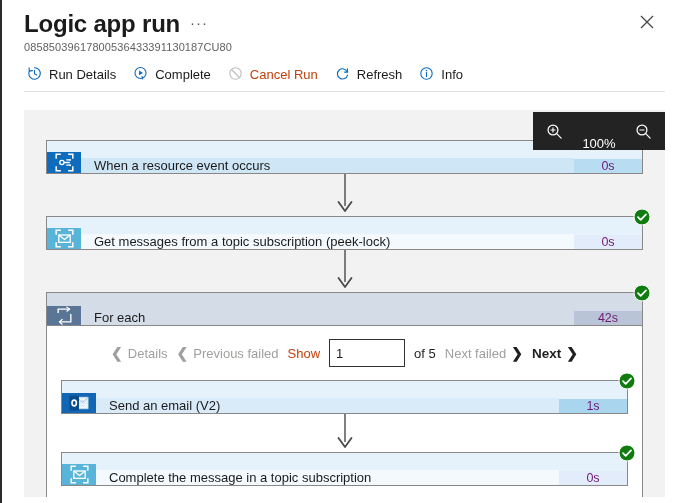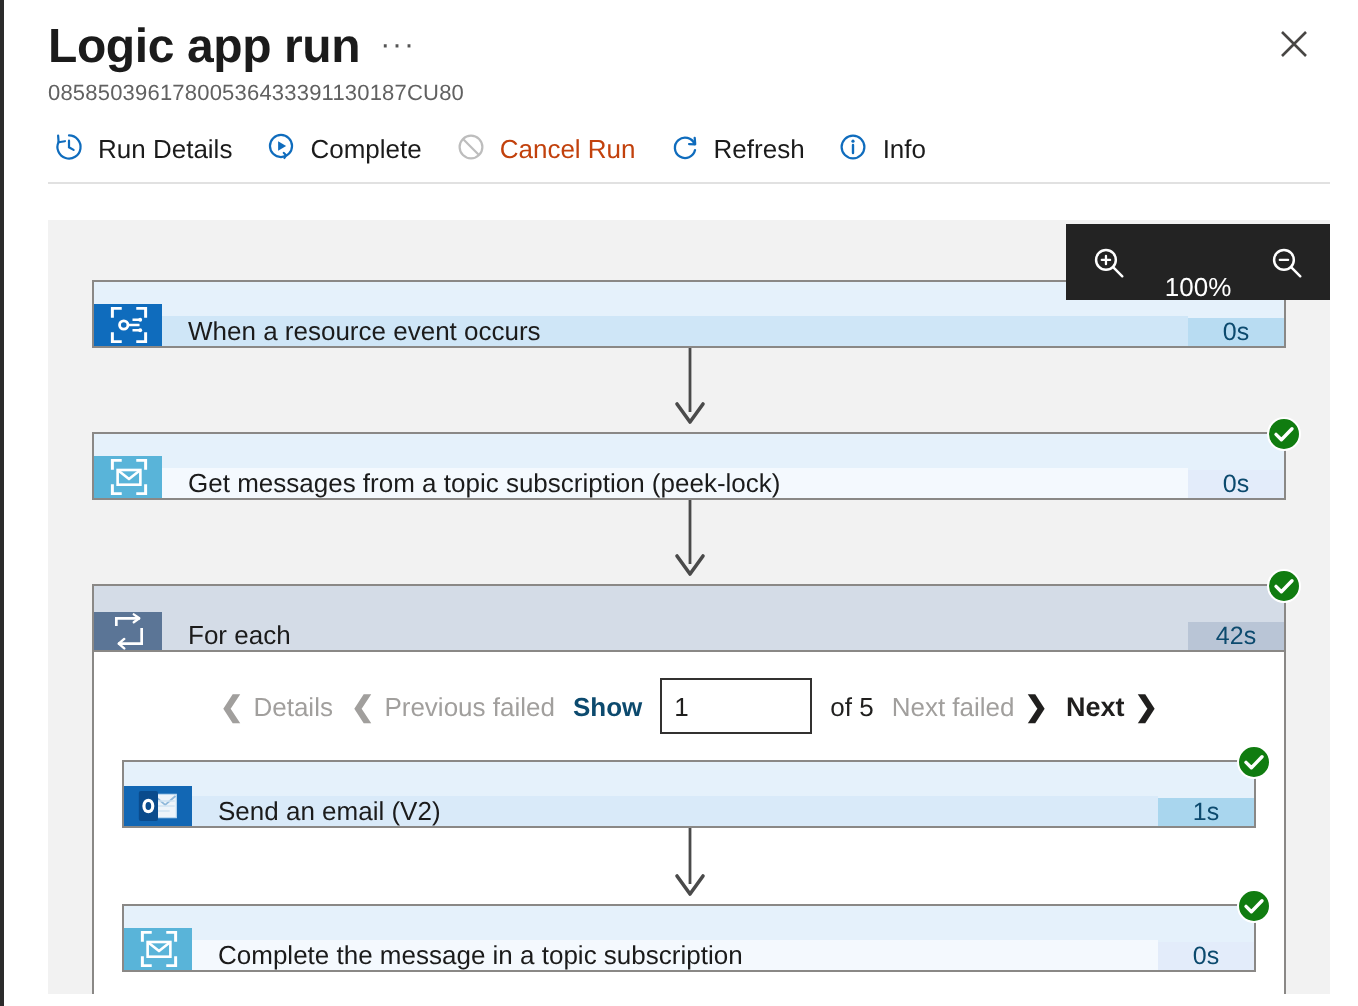--- a/index.html
+++ b/index.html
@@ -83,23 +83,23 @@
     display: flex; align-items: center; justify-content: center;
   }
   .step-icon svg { display: block; }
   .step-label {
     flex: 1; display: flex; align-items: center;
     padding-left: 13px; font-size: 13px; color: #1b1b1b;
     background: #f3f8fe;
     white-space: nowrap; overflow: hidden;
   }
   .step-dur {
-    width: 48px; flex: none;
+    width: 68px; flex: none;
     display: flex; align-items: center; justify-content: center;
-    font-size: 12.5px; color: #0c4a6e;
+    font-size: 12.5px; color: #701a75;
     background: #dce9f9;
   }
   .badge-ok {
     position: absolute; top: -9px; right: -9px;
     width: 18px; height: 18px; z-index: 12;
   }
   .badge-ok svg { display: block; }
 
   
   .step.trigger .step-icon { background: #0f6cbd; }
@@ -141,21 +141,21 @@
     display: flex; align-items: center; justify-content: center;
     gap: 9px; height: 54px; font-size: 13px;
   }
   .pg-link {
     display: flex; align-items: center; gap: 5px;
     color: #a19f9d; cursor: pointer; white-space: nowrap;
   }
   .pg-link.enabled { color: #201f1e; }
   .pg-link .chev { font-size: 14px; font-weight: bold; color: #201f1e; }
   .pg-link.dim-chev .chev { color: #a19f9d; }
-  .pg-show { color: #0c4a6e; font-weight: bold; white-space: nowrap; }
+  .pg-show { color: #c2410c; font-weight: normal; white-space: nowrap; }
   .pg-input {
     width: 76px; height: 28px;
     border: 1px solid #323130; background: #fff;
     font-family: "Liberation Sans", sans-serif;
     font-size: 13px; color: #201f1e; padding: 0 6px;
     outline: none;
   }
   .pg-of { color: #201f1e; white-space: nowrap; }
   .pg-next { font-size: 13.5px; font-weight: bold; color: #201f1e; }
 

